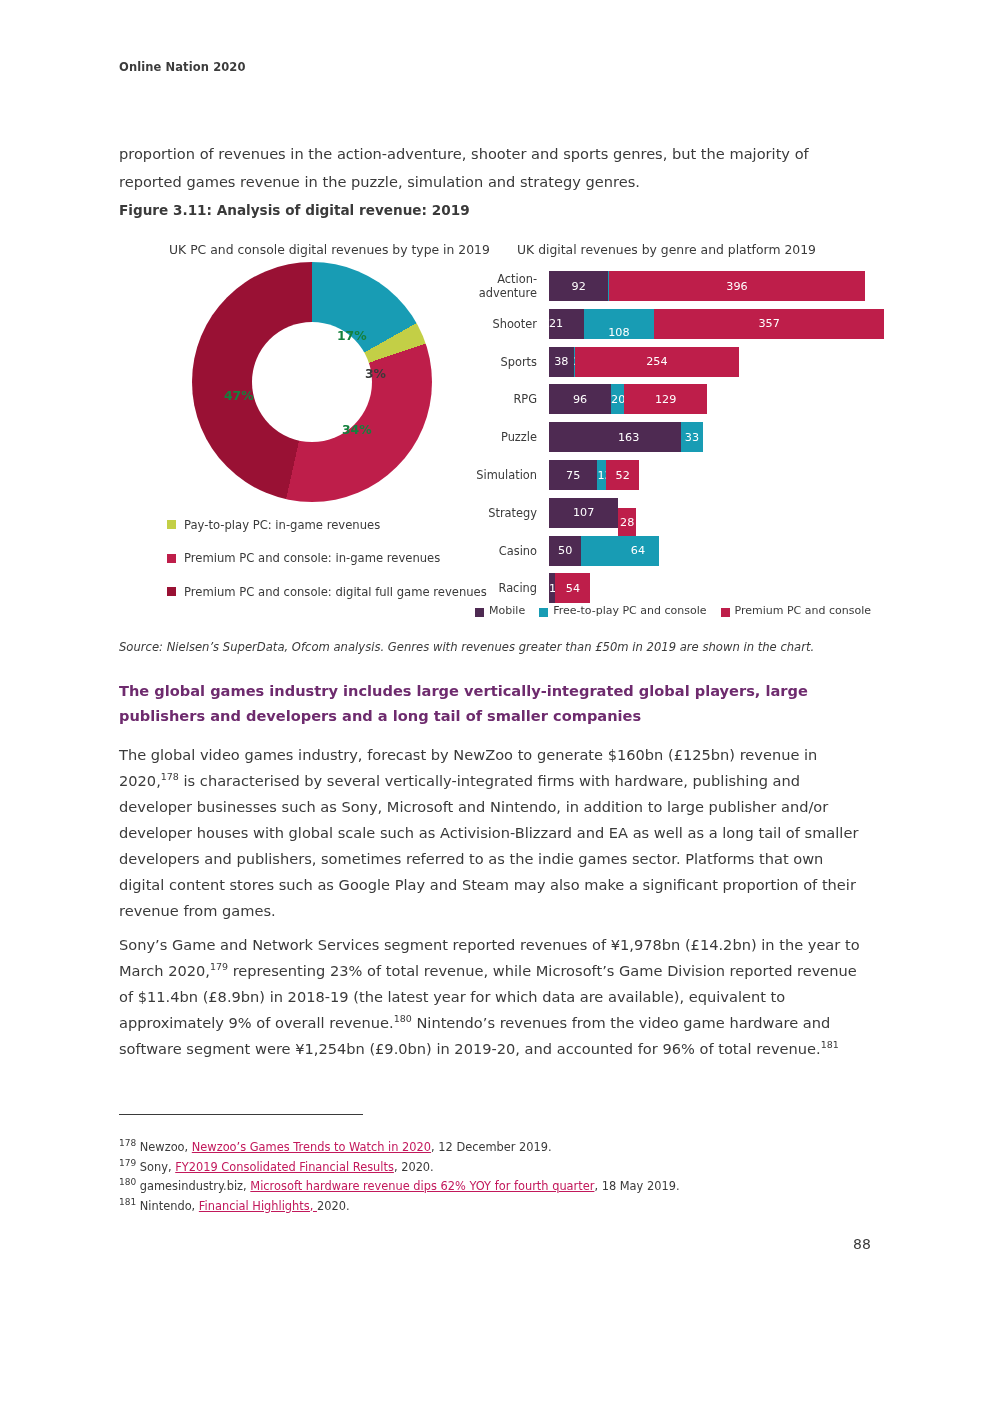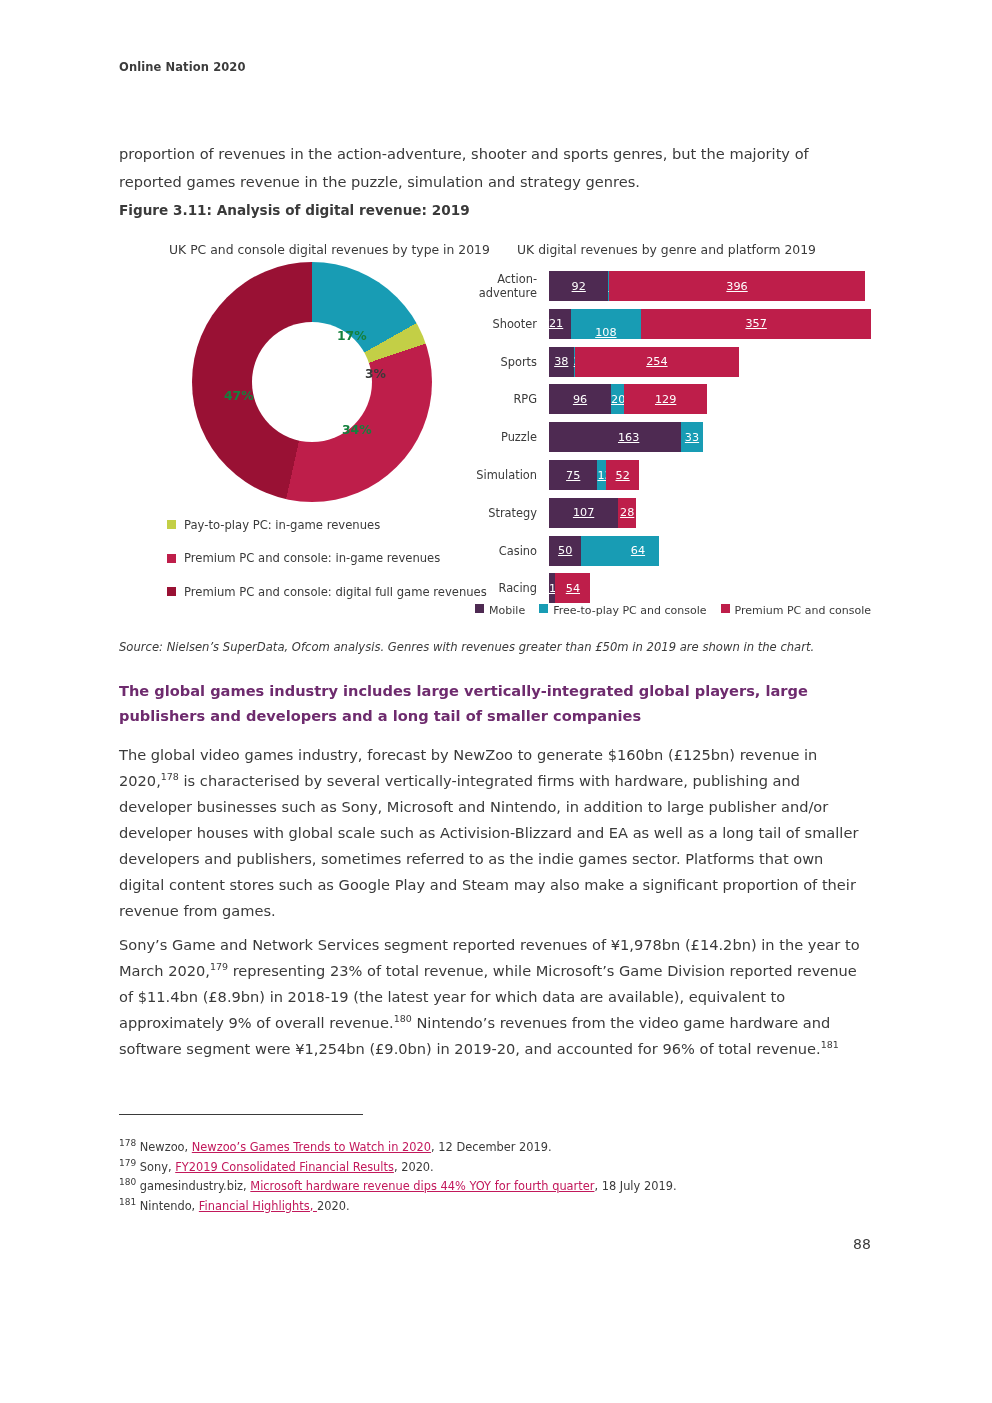--- a/index.html
+++ b/index.html
@@ -73,27 +73,27 @@
     position:absolute;left:0;width:88px;text-align:right;
     font-size:11.4px;color:#3a3a3a;line-height:14px;
     top:50%;transform:translateY(-50%);
   }
   .bar-track{position:absolute;left:100px;top:3px;height:30px;display:flex;}
   .seg{
     height:30px;display:flex;align-items:center;justify-content:center;
     color:#fff;font-size:11.2px;overflow:visible;white-space:nowrap;
   }
   .seg.tiny{justify-content:flex-start;}
-  .seg-lbl{pointer-events:none;text-decoration:underline;}
+  .seg-lbl{pointer-events:none;}
 
   .bars-legend{
     position:absolute;left:0;top:342px;width:422px;
     display:flex;justify-content:flex-end;align-items:center;gap:14px;
   }
-  .bl-item{display:flex;align-items:flex-start;}
+  .bl-item{display:flex;align-items:flex-end;}
   .bl-swatch{width:9px;height:9px;margin-right:5px;}
   .bl-text{font-size:11px;color:#3a3a3a;white-space:nowrap;}
 
   
   .source{
     position:absolute;left:119px;top:640px;width:760px;
     font-size:11.6px;font-style:italic;color:#3a3a3a;
   }
 
   
@@ -180,21 +180,21 @@
               <span class="seg-lbl">1</span>
             </div>
             <div class="seg" style="width: 255.902px; background: rgb(190, 30, 74);">
               <span class="seg-lbl">396</span>
             </div>
           </div>
         </div>
         <div class="bar-row" style="top: 43.8px;">
           <div class="bar-cat">Shooter</div>
           <div class="bar-track">
-            <div class="seg tiny" style="width: 22px; background: rgb(78, 42, 82);">
+            <div class="seg tiny" style="width: 35px; background: rgb(78, 42, 82);">
               <span class="seg-lbl">21</span>
             </div>
             <div class="seg" style="width: 69.7914px; background: rgb(24, 156, 180); align-items: flex-end;">
               <span class="seg-lbl">108</span>
             </div>
             <div class="seg" style="width: 230.699px; background: rgb(190, 30, 74);">
               <span class="seg-lbl">357</span>
             </div>
           </div>
         </div>
@@ -250,21 +250,21 @@
               <span class="seg-lbl">52</span>
             </div>
           </div>
         </div>
         <div class="bar-row" style="top: 232.8px;">
           <div class="bar-cat">Strategy</div>
           <div class="bar-track">
             <div class="seg" style="width: 69.1452px; background: rgb(78, 42, 82);">
               <span class="seg-lbl">107</span>
             </div>
-            <div class="seg" style="width: 18.0941px; background: rgb(190, 30, 74);">
+            <div class="seg" style="width: 18.0941px; background: rgb(190, 30, 74); margin-top: 10px;">
               <span class="seg-lbl">28</span>
             </div>
           </div>
         </div>
         <div class="bar-row" style="top: 270.6px;">
           <div class="bar-cat">Casino</div>
           <div class="bar-track">
             <div class="seg" style="width: 32.3108px; background: rgb(78, 42, 82);">
               <span class="seg-lbl">50</span>
             </div>
@@ -311,19 +311,19 @@
   </div>
 
   <div class="body-p" id="para-2">
     <span>Sony’s Game and Network Services segment reported revenues of ¥1,978bn (£14.2bn) in the year to March 2020,</span><sup>179</sup><span> representing 23% of total revenue, while Microsoft’s Game Division reported revenue of $11.4bn (£8.9bn) in 2018-19 (the latest year for which data are available), equivalent to approximately 9% of overall revenue.</span><sup>180</sup><span> Nintendo’s revenues from the video game hardware and software segment were ¥1,254bn (£9.0bn) in 2019-20, and accounted for 96% of total revenue.</span><sup>181</sup>
   </div>
 
   <div class="fn-rule"></div>
   <div class="footnotes" id="footnotes">
       <div class="fn"><sup>178</sup><span> Newzoo, </span><span class="lnk" style="color: rgb(194, 24, 91);">Newzoo’s Games Trends to Watch in 2020</span><span>, 12 December 2019.</span></div>
       <div class="fn"><sup>179</sup><span> Sony, </span><span class="lnk" style="color: rgb(194, 24, 91);">FY2019 Consolidated Financial Results</span><span>, 2020.</span></div>
-      <div class="fn"><sup>180</sup><span> gamesindustry.biz, </span><span class="lnk" style="color: rgb(194, 24, 91);">Microsoft hardware revenue dips 44% YOY for fourth quarter</span><span>, 18 July 2019.</span></div>
+      <div class="fn"><sup>180</sup><span> gamesindustry.biz, </span><span class="lnk" style="color: rgb(194, 24, 91);">Microsoft hardware revenue dips 62% YOY for fourth quarter</span><span>, 18 May 2019.</span></div>
       <div class="fn"><sup>181</sup><span> Nintendo, </span><span class="lnk" style="color: rgb(194, 24, 91);">Financial Highlights, </span><span>2020.</span></div>
     </div>
 
   <div class="page-number">88</div>
 
 </div>
 
 </body></html>

